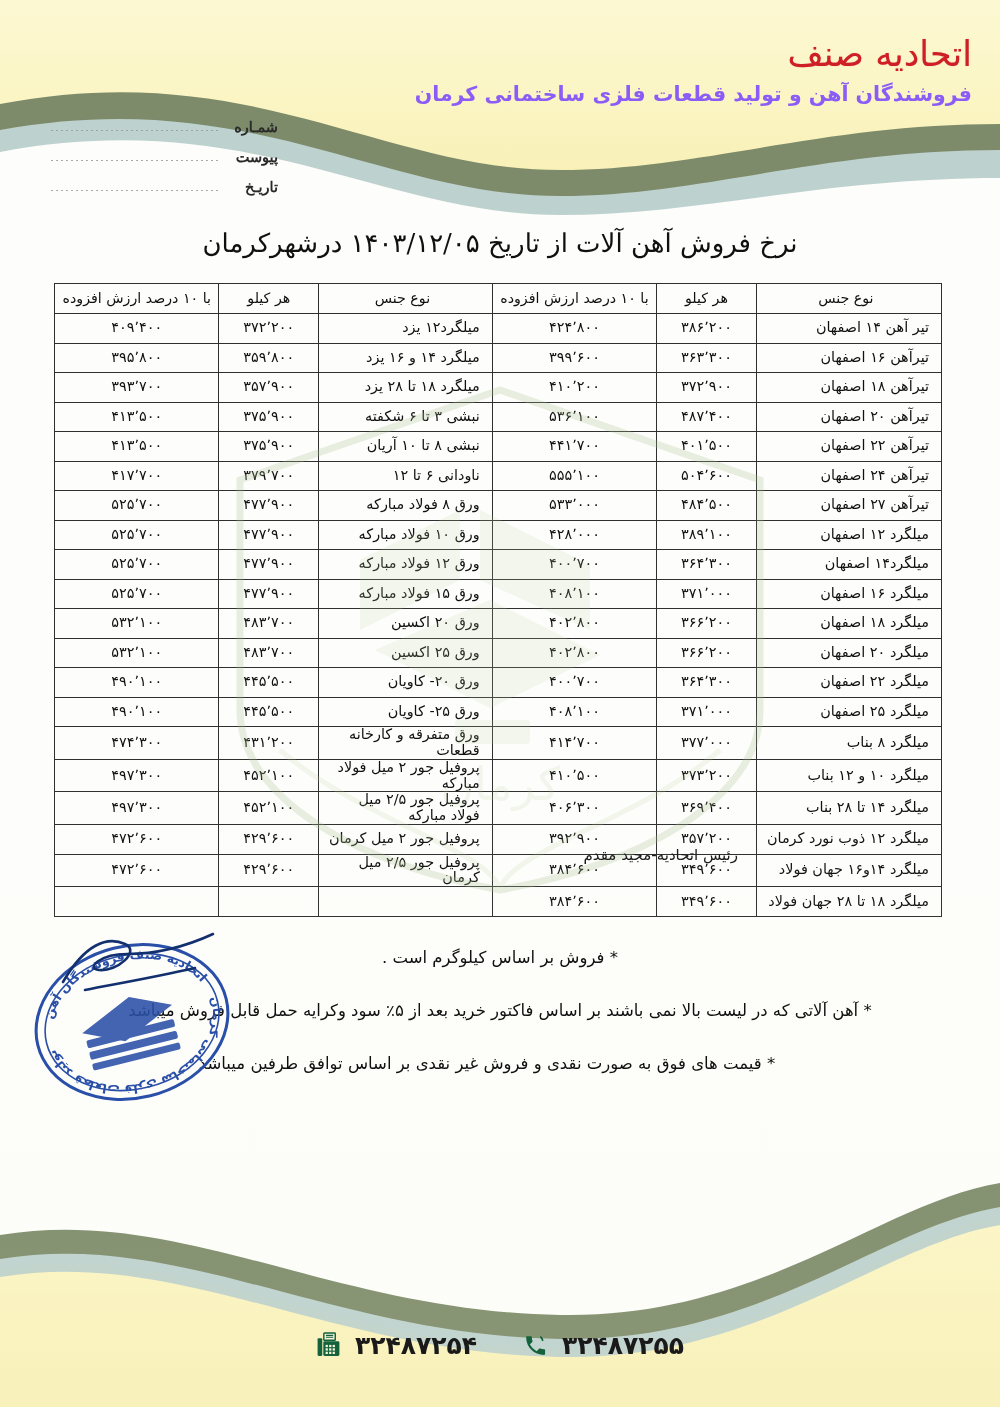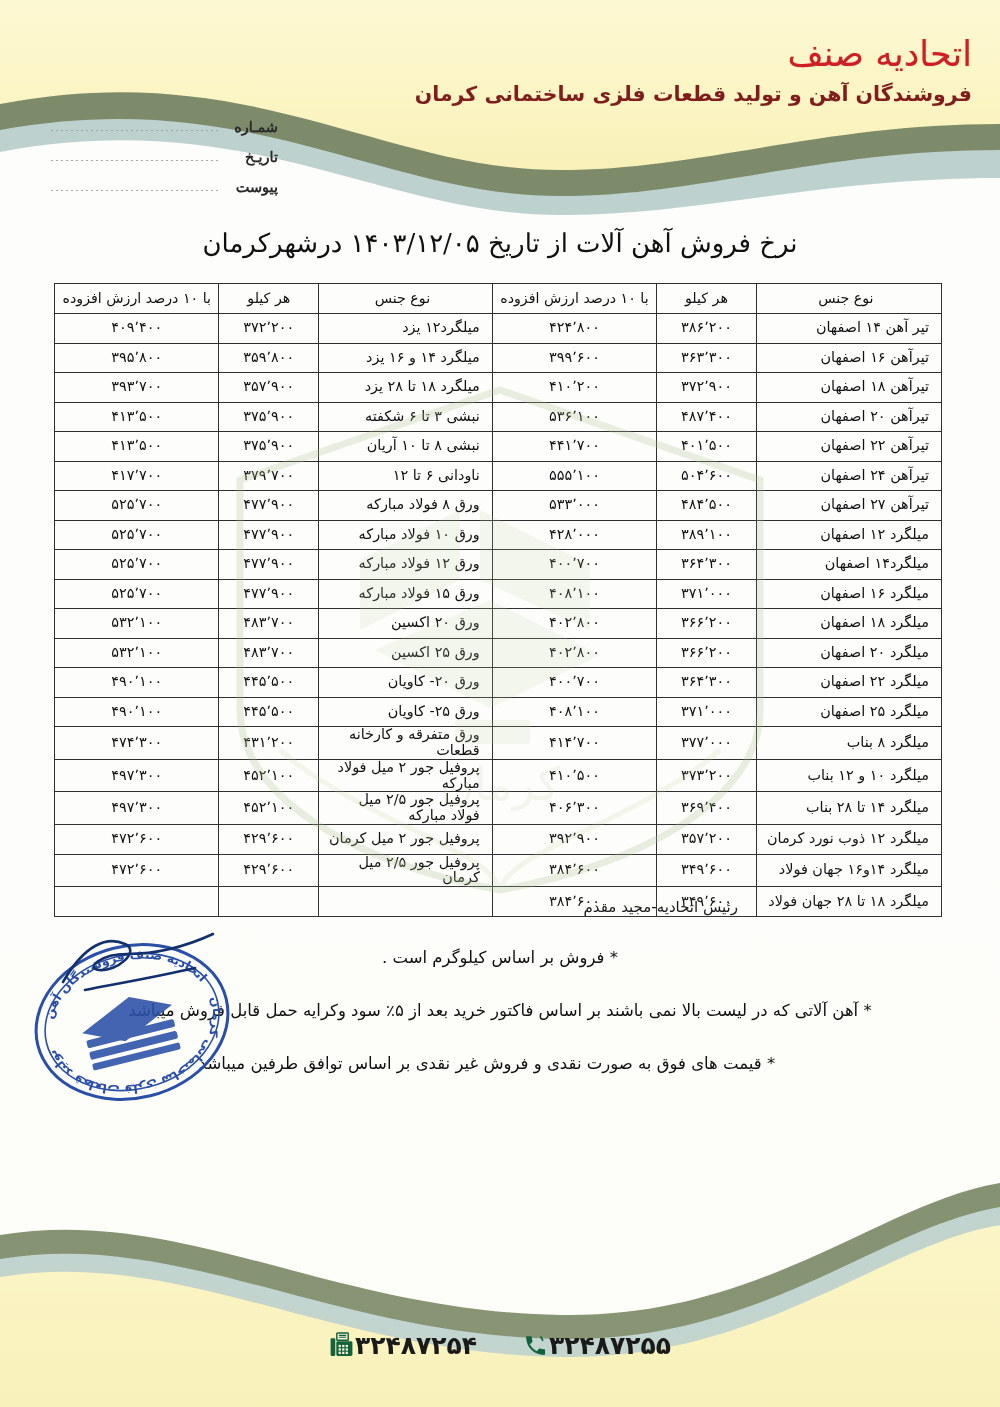--- a/index.html
+++ b/index.html
@@ -38,21 +38,21 @@
     position:absolute; top:34px; right:28px;
     text-align:right; z-index:5;
     width:640px;
   }
   #org-name {
     font-size:35px; font-weight:normal; color:#cf1f26;
     letter-spacing:0px; line-height:1.15;
     text-shadow:0 0 1px rgba(207,31,38,.35);
   }
   #org-sub {
-    font-size:20.5px; font-weight:bold; color:#7f1d1d;
+    font-size:20.5px; font-weight:bold; color:#8b5cf6;
     margin-top:7px; line-height:1.3;
   }
 
   
   #form-fields {
     position:absolute; top:112px; right:722px;
     width:230px; z-index:6;font-family:Liberation Serif, serif;
   }
   .form-row {
     display:flex; align-items:center; justify-content:flex-start;
@@ -114,21 +114,21 @@
   
   #watermark {
     position:absolute; top:330px; left:50%;
     transform:translateX(-50%);
     width:680px; height:600px;
     opacity:.30; pointer-events:none; z-index:1;
   }
 
   
   #signature-line {
-    position:absolute; top:898px; right:262px;
+    position:absolute; top:846px; right:262px;
     font-size:15px; color:#1a1a1a;
     font-family:"DejaVu Sans","Liberation Sans",sans-serif;
     z-index:4;
   }
 
   
   #stamp {
     position:absolute; top:925px; right:760px;
     width:215px; height:195px;
     z-index:6; pointer-events:none;
@@ -163,21 +163,21 @@
   #bottom-banner svg { display:block; }
 
   #contact-row {
     position:absolute; bottom:47px; left:0; width:1000px;
     display:flex; flex-direction:row-reverse;
     align-items:center; justify-content:center;
     gap:46px; z-index:6;
     direction:ltr;
   }
   .contact-item {
-    display:flex; align-items:center; gap:1px;
+    display:flex; align-items:center; gap:14px;
     direction:ltr;
   }
   .contact-num {
     font-size:25px; font-weight:bold; color:#1a1a1a;
     letter-spacing:1.5px;
     font-family:"DejaVu Sans","Liberation Sans",sans-serif;
   }
   .contact-ico { width:25px; height:27px; display:block; }
 </style>
 </head>
@@ -209,25 +209,25 @@
     <div id="org-name">اتحادیه صنف</div>
     <div id="org-sub">فروشندگان آهن و تولید قطعات فلزی ساختمانی کرمان</div>
   </div>
 
   <div id="form-fields">
     <div class="form-row">
       <span class="form-label">شمـاره</span>
       <span class="form-dots"></span>
     </div>
     <div class="form-row">
-      <span class="form-label">تاریـخ</span>
+      <span class="form-label">پیوست</span>
       <span class="form-dots"></span>
     </div>
     <div class="form-row">
-      <span class="form-label">پیوست</span>
+      <span class="form-label">تاریـخ</span>
       <span class="form-dots"></span>
     </div>
   </div>
 
   <div id="doc-title">نرخ فروش آهن آلات از تاریخ ۱۴۰۳/۱۲/۰۵ درشهرکرمان</div>
 
   <svg id="watermark" viewBox="0 0 680 600" xmlns="http://www.w3.org/2000/svg">
     <g fill="none" stroke="#a8bf8e" stroke-width="7" opacity=".85">
       <path d="M340,60 L600,150 L600,380 C600,470 480,535 340,560
                C200,535 80,470 80,380 L80,150 Z"></path>

